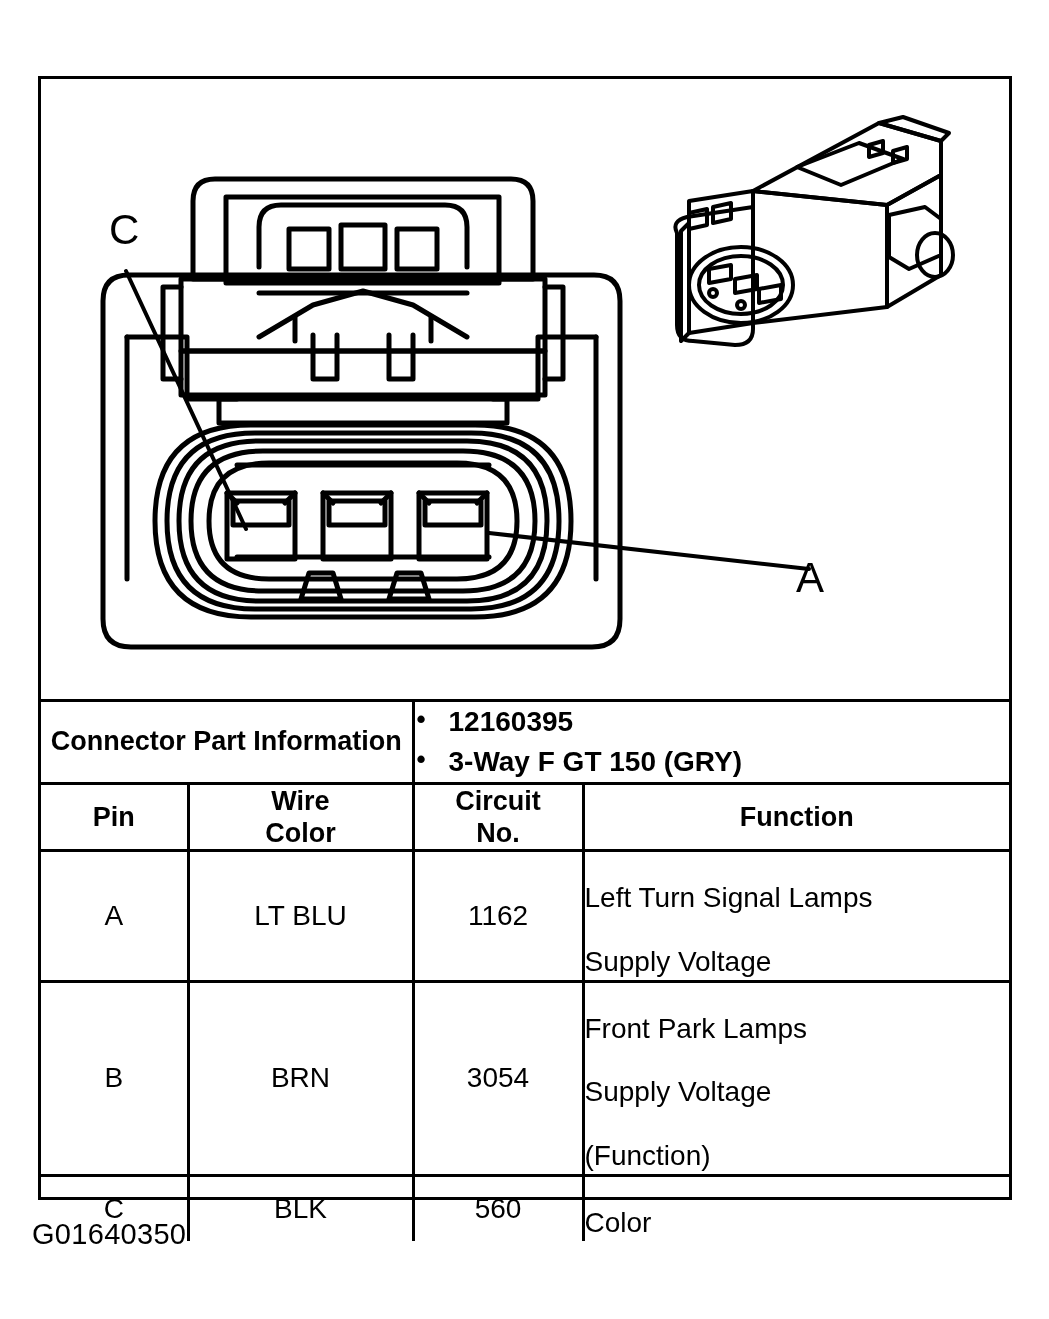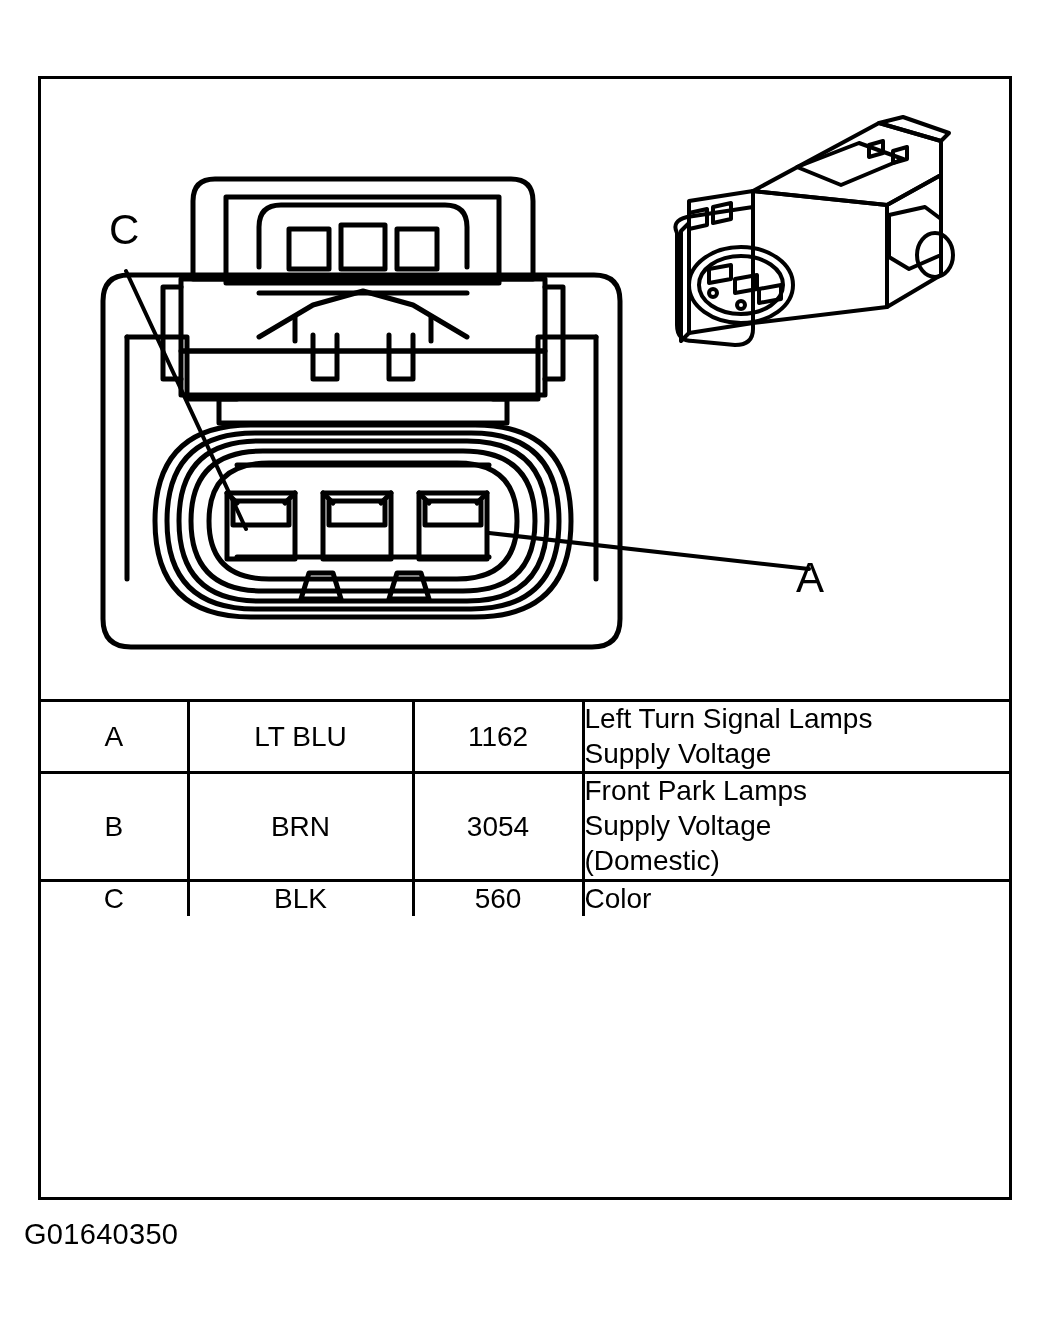--- a/index.html
+++ b/index.html
@@ -116,26 +116,26 @@
     font-weight: 400;
     padding: 10px 4px;
   }
   .cell-function {
     text-align: left;
     font-size: 28px;
     font-weight: 400;
     line-height: 1.24;
     padding: 10px 8px 10px 14px;
   }
-  .cell-function .fn-line { display: block; }
+  .cell-function .fn-line { display: block; margin-top: 29px; }
 
   
   #figure-caption {
     position: absolute;
-    left: 24px;
+    left: 32px;
     top: 1218px;
     font-size: 29px;
     font-weight: 400;
     letter-spacing: 0.3px;
     font-family: "Liberation Sans", sans-serif;
   }
 </style>
 </head>
 <body>
 
@@ -288,40 +288,64 @@
   <span class="callout-label" id="callout-a">A</span>
 
   <table id="connector-table">
     <colgroup>
       <col style="width:147px">
       <col style="width:225px">
       <col style="width:170px">
       <col style="width:426px">
     </colgroup>
     <tbody>
-
+      <tr>
+        <td colspan="2" class="cell-partinfo-label">
+          <span class="head-stack">Connector Part</span>
+          <span class="head-stack">Information</span>
+        </td>
+        <td colspan="2" class="cell-partinfo-values">
+          <ul class="part-bullet-list">
+            <li>12160395</li>
+            <li>3-Way F GT 150 (GRY)</li>
+          </ul>
+        </td>
+      </tr>
+
+      <tr>
+        <td class="col-head">Pin</td>
+        <td class="col-head">
+          <span class="head-stack">Wire</span>
+          <span class="head-stack">Color</span>
+        </td>
+        <td class="col-head">
+          <span class="head-stack">Circuit</span>
+          <span class="head-stack">No.</span>
+        </td>
+        <td class="col-head">Function</td>
+      </tr>
 
       <tr>
         <td class="cell-pin">A</td>
         <td class="cell-wire">LT BLU</td>
         <td class="cell-circuit">1162</td>
         <td class="cell-function">
           <span class="fn-line">Left Turn Signal Lamps</span>
           <span class="fn-line">Supply Voltage</span>
         </td>
       </tr>
 
       <tr>
         <td class="cell-pin">B</td>
         <td class="cell-wire">BRN</td>
         <td class="cell-circuit">3054</td>
         <td class="cell-function">
           <span class="fn-line">Front Park Lamps</span>
           <span class="fn-line">Supply Voltage</span>
-          <span class="fn-line">(Domestic)</span>
+          <span class="fn-line">(Function)</span>
         </td>
       </tr>
 
       <tr>
         <td class="cell-pin">C</td>
         <td class="cell-wire">BLK</td>
         <td class="cell-circuit">560</td>
         <td class="cell-function">
           <span class="fn-line">Color</span>
         </td>

